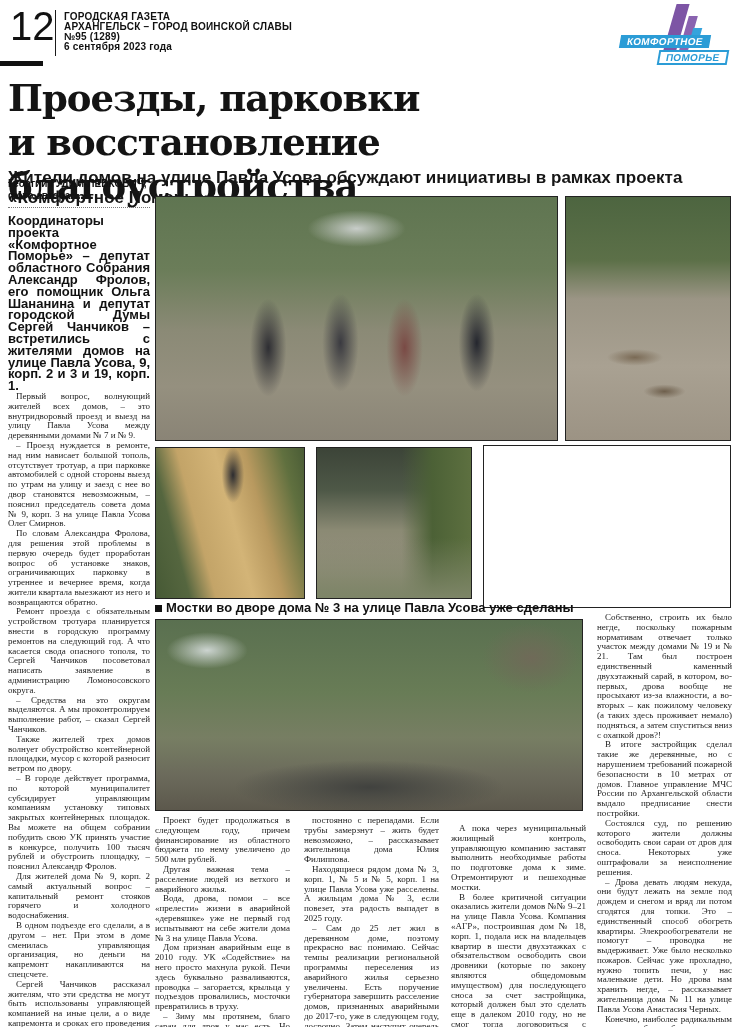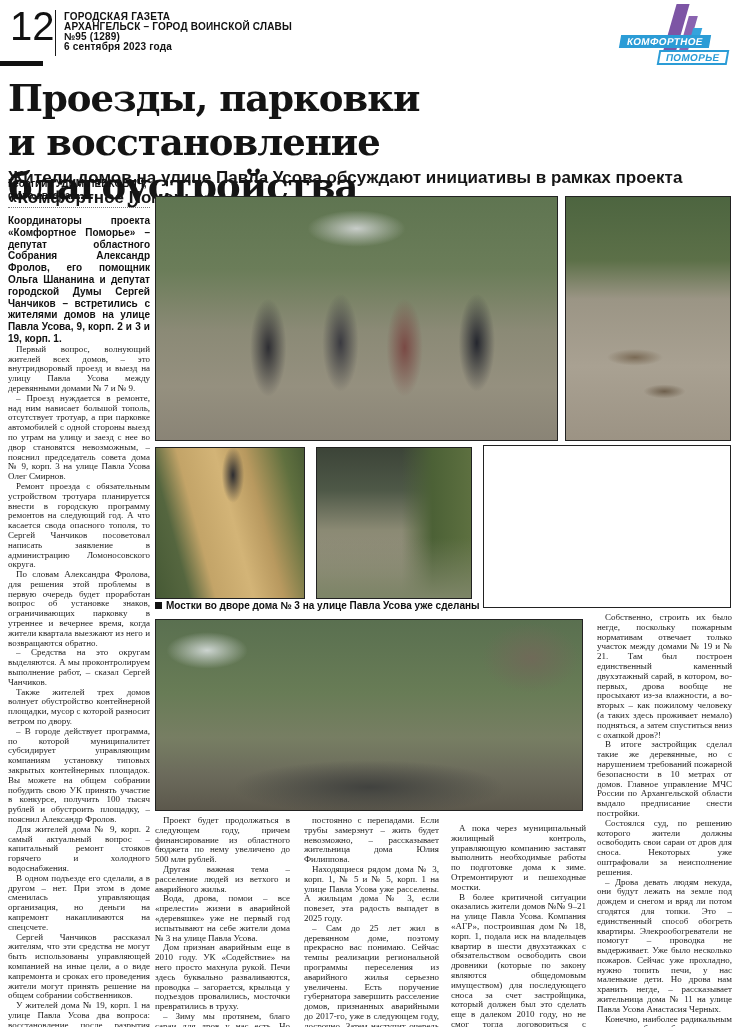--- a/index.html
+++ b/index.html
@@ -31,21 +31,21 @@
             font-family:"DejaVu Serif","Liberation Serif",serif;font-weight:800;
             font-size:37px;line-height:44px;letter-spacing:-1px;color:#141414;}
   .subhead{position:absolute;left:8px;top:168px;width:720px;
            font-family:"Liberation Sans",sans-serif;font-weight:bold;font-size:17px;color:#161616;}
   
   .col{position:absolute;font-size:9px;line-height:9.8px;text-align:justify;color:#222;}
   .col p{margin:0;text-indent:8px;}
   .byline{font-family:"Liberation Sans",sans-serif;font-weight:bold;font-size:10px;line-height:12px;color:#111;}
   .byline .credit{font-weight:bold;}
   .b-rule{border:none;border-top:1px dotted #777;margin:5px 0 7px 0;}
-  .lead{font-family:"Liberation Sans",sans-serif;font-weight:bold;font-size:10px;
+  .lead{font-family:"Liberation Sans",sans-serif;font-weight:bold;font-size:13px;
         line-height:11.8px;text-align:justify;color:#111;margin:0 0 6px 0;}
   
   .photo{position:absolute;border:1px solid #222;box-sizing:border-box;}
   .ph-meeting{background:
       radial-gradient(ellipse 70px 26px at 50% 13%, #c8cdc9 0%, rgba(200,205,201,0) 70%),
       radial-gradient(ellipse 26px 70px at 28% 62%, #2e2e33 0%, rgba(46,46,51,0) 70%),
       radial-gradient(ellipse 26px 70px at 46% 60%, #3a3a40 0%, rgba(58,58,64,0) 70%),
       radial-gradient(ellipse 26px 70px at 62% 62%, #7a4a45 0%, rgba(122,74,69,0) 70%),
       radial-gradient(ellipse 26px 70px at 80% 60%, #24262e 0%, rgba(36,38,46,0) 70%),
       linear-gradient(180deg,#5f7551 0%,#6b7d59 30%,#8b8a76 55%,#95907f 78%,#8a8476 100%);}
@@ -68,21 +68,21 @@
   .ph-house{background:
       linear-gradient(0deg,#31492f 0%,rgba(49,73,47,0) 32%),
       linear-gradient(100deg,#2d3b32 0%,#3c4c3e 24%,#5c7183 44%,#77899c 60%,#88versch 0),
       linear-gradient(100deg,#2d3b32 0%,#3c4c3e 24%,#5c7183 44%,#77899c 60%,#8899aa 78%,#5f7487 100%);}
   .ph-crowd{background:
       radial-gradient(ellipse 58px 26px at 12% 16%, #ccd4d0 0%, rgba(204,212,208,0) 70%),
       radial-gradient(ellipse 70px 50px at 88% 20%, #6f6a58 0%, rgba(111,106,88,0) 70%),
       radial-gradient(ellipse 180px 36px at 50% 88%, #41423f 0%, rgba(65,66,63,0) 75%),
       linear-gradient(180deg,#5a7050 0%,#687c56 38%,#777e63 62%,#6b6a5b 82%,#5c584c 100%);}
   .caption{position:absolute;left:155px;top:600px;width:420px;
-           font-family:"Liberation Sans",sans-serif;font-weight:bold;font-size:10px;color:#111;}
+           font-family:"Liberation Sans",sans-serif;font-weight:bold;font-size:13px;color:#111;}
   .caption .sq{display:inline-block;width:7px;height:7px;background:#111;margin-right:4px;}
 </style>
 </head>
 <body>
 
 <div class="page">
 
   <div class="pagenum">12</div>
   <div class="head-vrule"></div>
   <div class="masthead">
@@ -111,22 +111,22 @@
   <div class="col" style="left:8px;top:178px;width:142px;height:840px;">
     <div class="byline">
       <div>Георгий ГУДИМ-ЛЕВКОВИЧ,</div>
       <div class="credit">фото автора</div>
     </div>
     <hr class="b-rule">
     <p class="lead" style="text-indent:0;">Координаторы проекта «Комфортное Поморье» – депутат областного Собрания Александр Фролов, его помощник Ольга Шананина и депутат городской Думы Сергей Чанчиков – встретились с жителями домов на улице Павла Усова, 9, корп. 2 и 3 и 19, корп. 1.</p>
     <div>
         <p>Первый вопрос, волнующий жителей всех домов, – это внутридворовый проезд и выезд на улицу Павла Усова между деревянными домами № 7 и № 9.</p>
         <p>– Проезд нуждается в ремонте, над ним нависает большой тополь, отсутствует тротуар, а при парковке автомобилей с одной стороны выезд по утрам на улицу и заезд с нее во двор становятся невозможным, – пояснил председатель совета дома № 9, корп. 3 на улице Павла Усова Олег Смирнов.</p>
+        <p>По словам Александра Фролова, для решения этой проблемы в первую очередь будет проработан вопрос об установке знаков, ограничивающих парковку в утреннее и вечернее время, когда жители квартала выезжают из него и возвращаются обратно.</p>
         <p>Ремонт проезда с обязательным устройством тротуара планируется внести в городскую программу ремонтов на следующий год. А что касается свода опасного тополя, то Сергей Чанчиков посоветовал написать заявление в администрацию Ломоносовского округа.</p>
-        <p>По словам Александра Фролова, для решения этой проблемы в первую очередь будет проработан вопрос об установке знаков, ограничивающих парковку в утреннее и вечернее время, когда жители квартала выезжают из него и возвращаются обратно.</p>
         <p>– Средства на это округам выделяются. А мы проконтролируем выполнение работ, – сказал Сергей Чанчиков.</p>
         <p>Также жителей трех домов волнует обустройство контейнерной площадки, мусор с которой разносит ветром по двору.</p>
         <p>– В городе действует программа, по которой муниципалитет субсидирует управляющим компаниям установку типовых закрытых контейнерных площадок. Вы можете на общем собрании побудить свою УК принять участие в конкурсе, получить 100 тысяч рублей и обустроить площадку, – пояснил Александр Фролов.</p>
         <p>Для жителей дома № 9, корп. 2 самый актуальный вопрос – капитальный ремонт стояков горячего и холодного водоснабжения.</p>
         <p>В одном подъезде его сделали, а в другом – нет. При этом в доме сменилась управляющая организация, но деньги на капремонт накапливаются на спецсчете.</p>
         <p>Сергей Чанчиков рассказал жителям, что эти средства не могут быть использованы управляющей компанией на иные цели, а о виде капремонта и сроках его проведения жители могут принять решение на общем собрании собственников.</p>
         <p>У жителей дома № 19, корп. 1 на улице Павла Усова два вопроса: восстановление после разрытия покрытия проезда и парковки напротив седьмого подъезда и обустройство дополнительных машино-мест у второго и третьего.</p>
       </div>
   </div>
 

